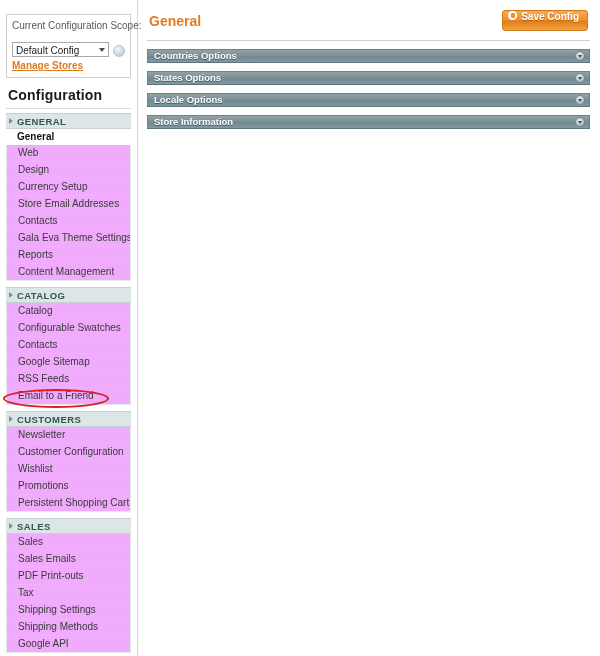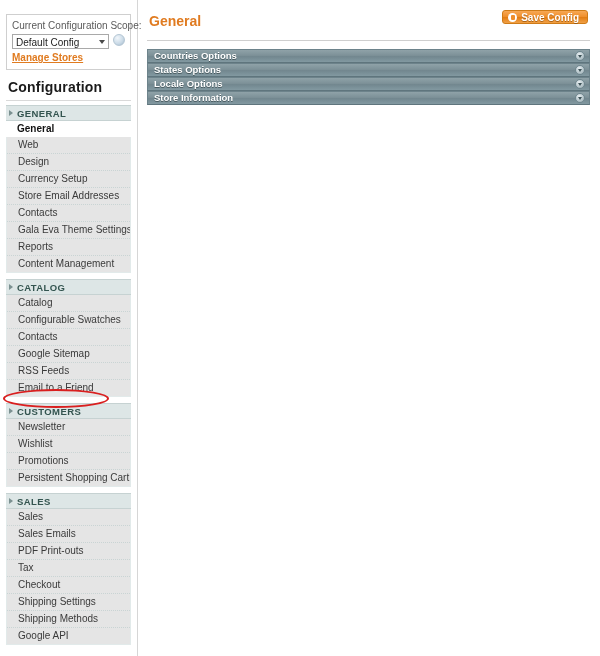--- a/index.html
+++ b/index.html
@@ -50,23 +50,23 @@
     box-sizing: border-box;
   }
   .scope-label {
     font-size: 10px;
     color: #5a5a5a;
     line-height: 13px;
     white-space: nowrap;
   }
   .scope-row {
     display: flex;
-    align-items: flex-start;
+    align-items: flex-end;
     gap: 4px;
-    margin-top: 2px;
+    margin-top: 10px;
   }
   .scope-select {
     position: relative;
     flex: 1;
     height: 15px;
     border: 1px solid #a9a9a9;
     background: #ffffff;
     font-size: 10px;
     color: #222;
     line-height: 15px;
@@ -153,21 +153,21 @@
     border-right: 1px solid #e2eaea;
     border-bottom: 1px solid #e2eaea;
   }
   .nav-item {
     height: 16px;
     line-height: 16px;
     padding-left: 11px;
     font-size: 10px;
     color: #3a3a3a;
     border-bottom: 1px dotted #c9d4d4;
-    background: #e5e5e5;
+    background: #f0abfc;
     white-space: nowrap;
     overflow: hidden;
     cursor: pointer;
   }
   .nav-item:last-child { border-bottom: none; }
   .nav-item.current {
     background: #ffffff;
     font-weight: bold;
     color: #111;
     border-bottom: none;
@@ -190,24 +190,24 @@
     left: 2px;
     top: 3px;
     font-size: 14px;
     font-weight: bold;
     color: #e07b20;
   }
   .save-btn {
     position: absolute;
     right: 2px;
     top: 0px;
-    height: 14px;
+    height: 21px;
     padding: 0 8px 0 5px;
     display: flex;
-    align-items: center;
+    align-items: flex-start;
     gap: 4px;
     background: linear-gradient(to bottom, #f7a855 0%, #ef8f2c 48%, #e27c13 52%, #f0a046 100%);
     border: 1px solid #cf7b17;
     border-radius: 3px;
     box-sizing: border-box;
     cursor: pointer;
   }
   .save-btn .disk {
     width: 9px; height: 9px;
     border-radius: 50%;
@@ -238,21 +238,21 @@
   .section-bar {
     position: relative;
     height: 14px;
     margin-bottom: 0px;
     background: linear-gradient(to bottom, #8fa2a8 0%, #7d9198 45%, #72878f 55%, #8299a1 100%);
     border: 1px solid #6d838b;
     border-bottom: 1px solid #5f757d;
     box-sizing: border-box;
     cursor: pointer;
   }
-  .section-bar + .section-bar { margin-top: 0px; }
+  .section-bar + .section-bar { margin-top: 8px; }
   .section-label {
     position: absolute;
     left: 6px;
     top: 0;
     line-height: 12px;
     font-size: 9.5px;
     font-weight: bold;
     color: #ffffff;
     text-shadow: 0 1px 0 rgba(50,65,70,.7);
     white-space: nowrap;
@@ -347,35 +347,35 @@
         <li class="nav-item">RSS Feeds</li>
         <li class="nav-item">Email to a Friend</li>
       </ul>
 
       <div class="nav-group-header">
         <span class="arrow"></span>
         <span class="glabel">CUSTOMERS</span>
       </div>
       <ul class="nav-list">
         <li class="nav-item">Newsletter</li>
+        <li class="nav-item">Customer Configuration</li>
         <li class="nav-item">Wishlist</li>
         <li class="nav-item">Promotions</li>
         <li class="nav-item">Persistent Shopping Cart</li>
       </ul>
 
       <div class="nav-group-header">
         <span class="arrow"></span>
         <span class="glabel">SALES</span>
       </div>
       <ul class="nav-list">
         <li class="nav-item">Sales</li>
         <li class="nav-item">Sales Emails</li>
         <li class="nav-item">PDF Print-outs</li>
         <li class="nav-item">Tax</li>
-        <li class="nav-item">Checkout</li>
         <li class="nav-item">Shipping Settings</li>
         <li class="nav-item">Shipping Methods</li>
         <li class="nav-item">Google API</li>
 
       </ul>
 
     </div>
   </div>
 
   <div id="right-col">

